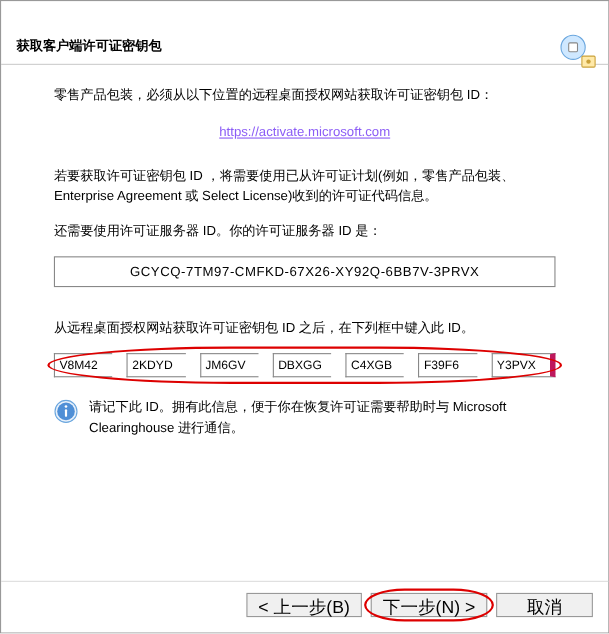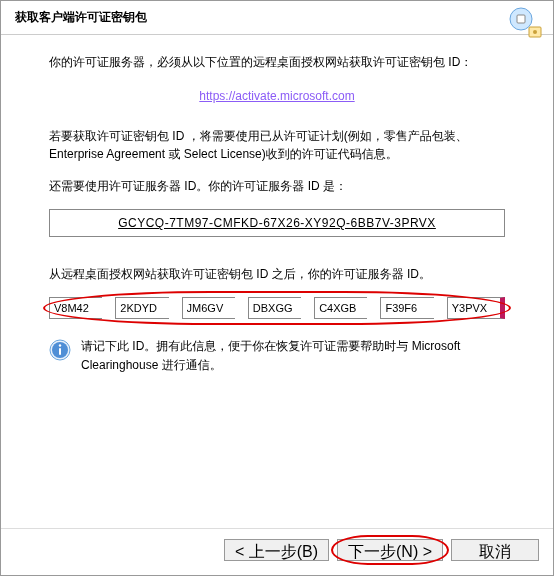--- a/index.html
+++ b/index.html
@@ -19,20 +19,21 @@
     display: flex;
     flex-direction: column;
     background: #fff;
   }
   .header {
     display: flex;
     padding: 8px 12px 8px 14px;
     border-bottom: 1px solid #ccc;
     align-items: flex-end;
     position: relative;
+    margin-top: 24px;
   }
   .header-text { flex: 1; }
   .header-title {
     font-weight: bold;
     font-size: 12px;
     color: #000;
   }
   .header-subtitle {
     margin-left: 18px;
     margin-top: 2px;
@@ -63,21 +64,20 @@
     cursor: pointer;
     text-align: center;
   }
   .server-id-box {
     border: 1px solid #888;
     padding: 6px;
     text-align: center;
     letter-spacing: 0.5px;
     margin: 8px 0 28px 0;
     font-size: 12px;
-    text-decoration: underline;
   }
   .id-inputs-wrap {
     position: relative;
     margin: 8px 0 18px 0;
   }
   .id-inputs {
     display: flex;
     gap: 13px;
   }
   .id-inputs input {
@@ -161,33 +161,33 @@
       <svg width="36" height="34" viewBox="0 0 36 34">
         <circle cx="14" cy="12" r="11" fill="#cfe8ff" stroke="#6aa6de" stroke-width="1"></circle>
         <rect x="10" y="8" width="8" height="8" fill="#fff" stroke="#888" rx="1"></rect>
         <rect x="22" y="20" width="12" height="10" rx="1" fill="#ffe9a8" stroke="#caa13a"></rect>
         <circle cx="28" cy="25" r="2" fill="#caa13a"></circle>
       </svg>
     </span>
   </div>
 
   <div class="body">
-    <p>你的许可证服务器，必须从以下位置的远程桌面授权网站获取许可证密钥包 ID：</p>
+    <p>零售产品包装，必须从以下位置的远程桌面授权网站获取许可证密钥包 ID：</p>
 
     <div class="link-wrap">
       <a class="link">https://activate.microsoft.com</a>
     </div>
 
     <p>若要获取许可证密钥包 ID ，将需要使用已从许可证计划(例如，零售产品包装、Enterprise Agreement 或 Select License)收到的许可证代码信息。</p>
 
     <p>还需要使用许可证服务器 ID。你的许可证服务器 ID 是：</p>
 
     <div class="server-id-box">GCYCQ-7TM97-CMFKD-67X26-XY92Q-6BB7V-3PRVX</div>
 
-    <p>从远程桌面授权网站获取许可证密钥包 ID 之后，你的许可证服务器 ID。</p>
+    <p>从远程桌面授权网站获取许可证密钥包 ID 之后，在下列框中键入此 ID。</p>
 
     <div class="id-inputs-wrap">
       <div class="id-inputs">
         <input type="text" value="V8M42" style="">
         <input type="text" value="2KDYD" style="">
         <input type="text" value="JM6GV" style="">
         <input type="text" value="DBXGG" style="">
         <input type="text" value="C4XGB" style="">
         <input type="text" value="F39F6" style="">
         <input type="text" value="Y3PVX" style="">

